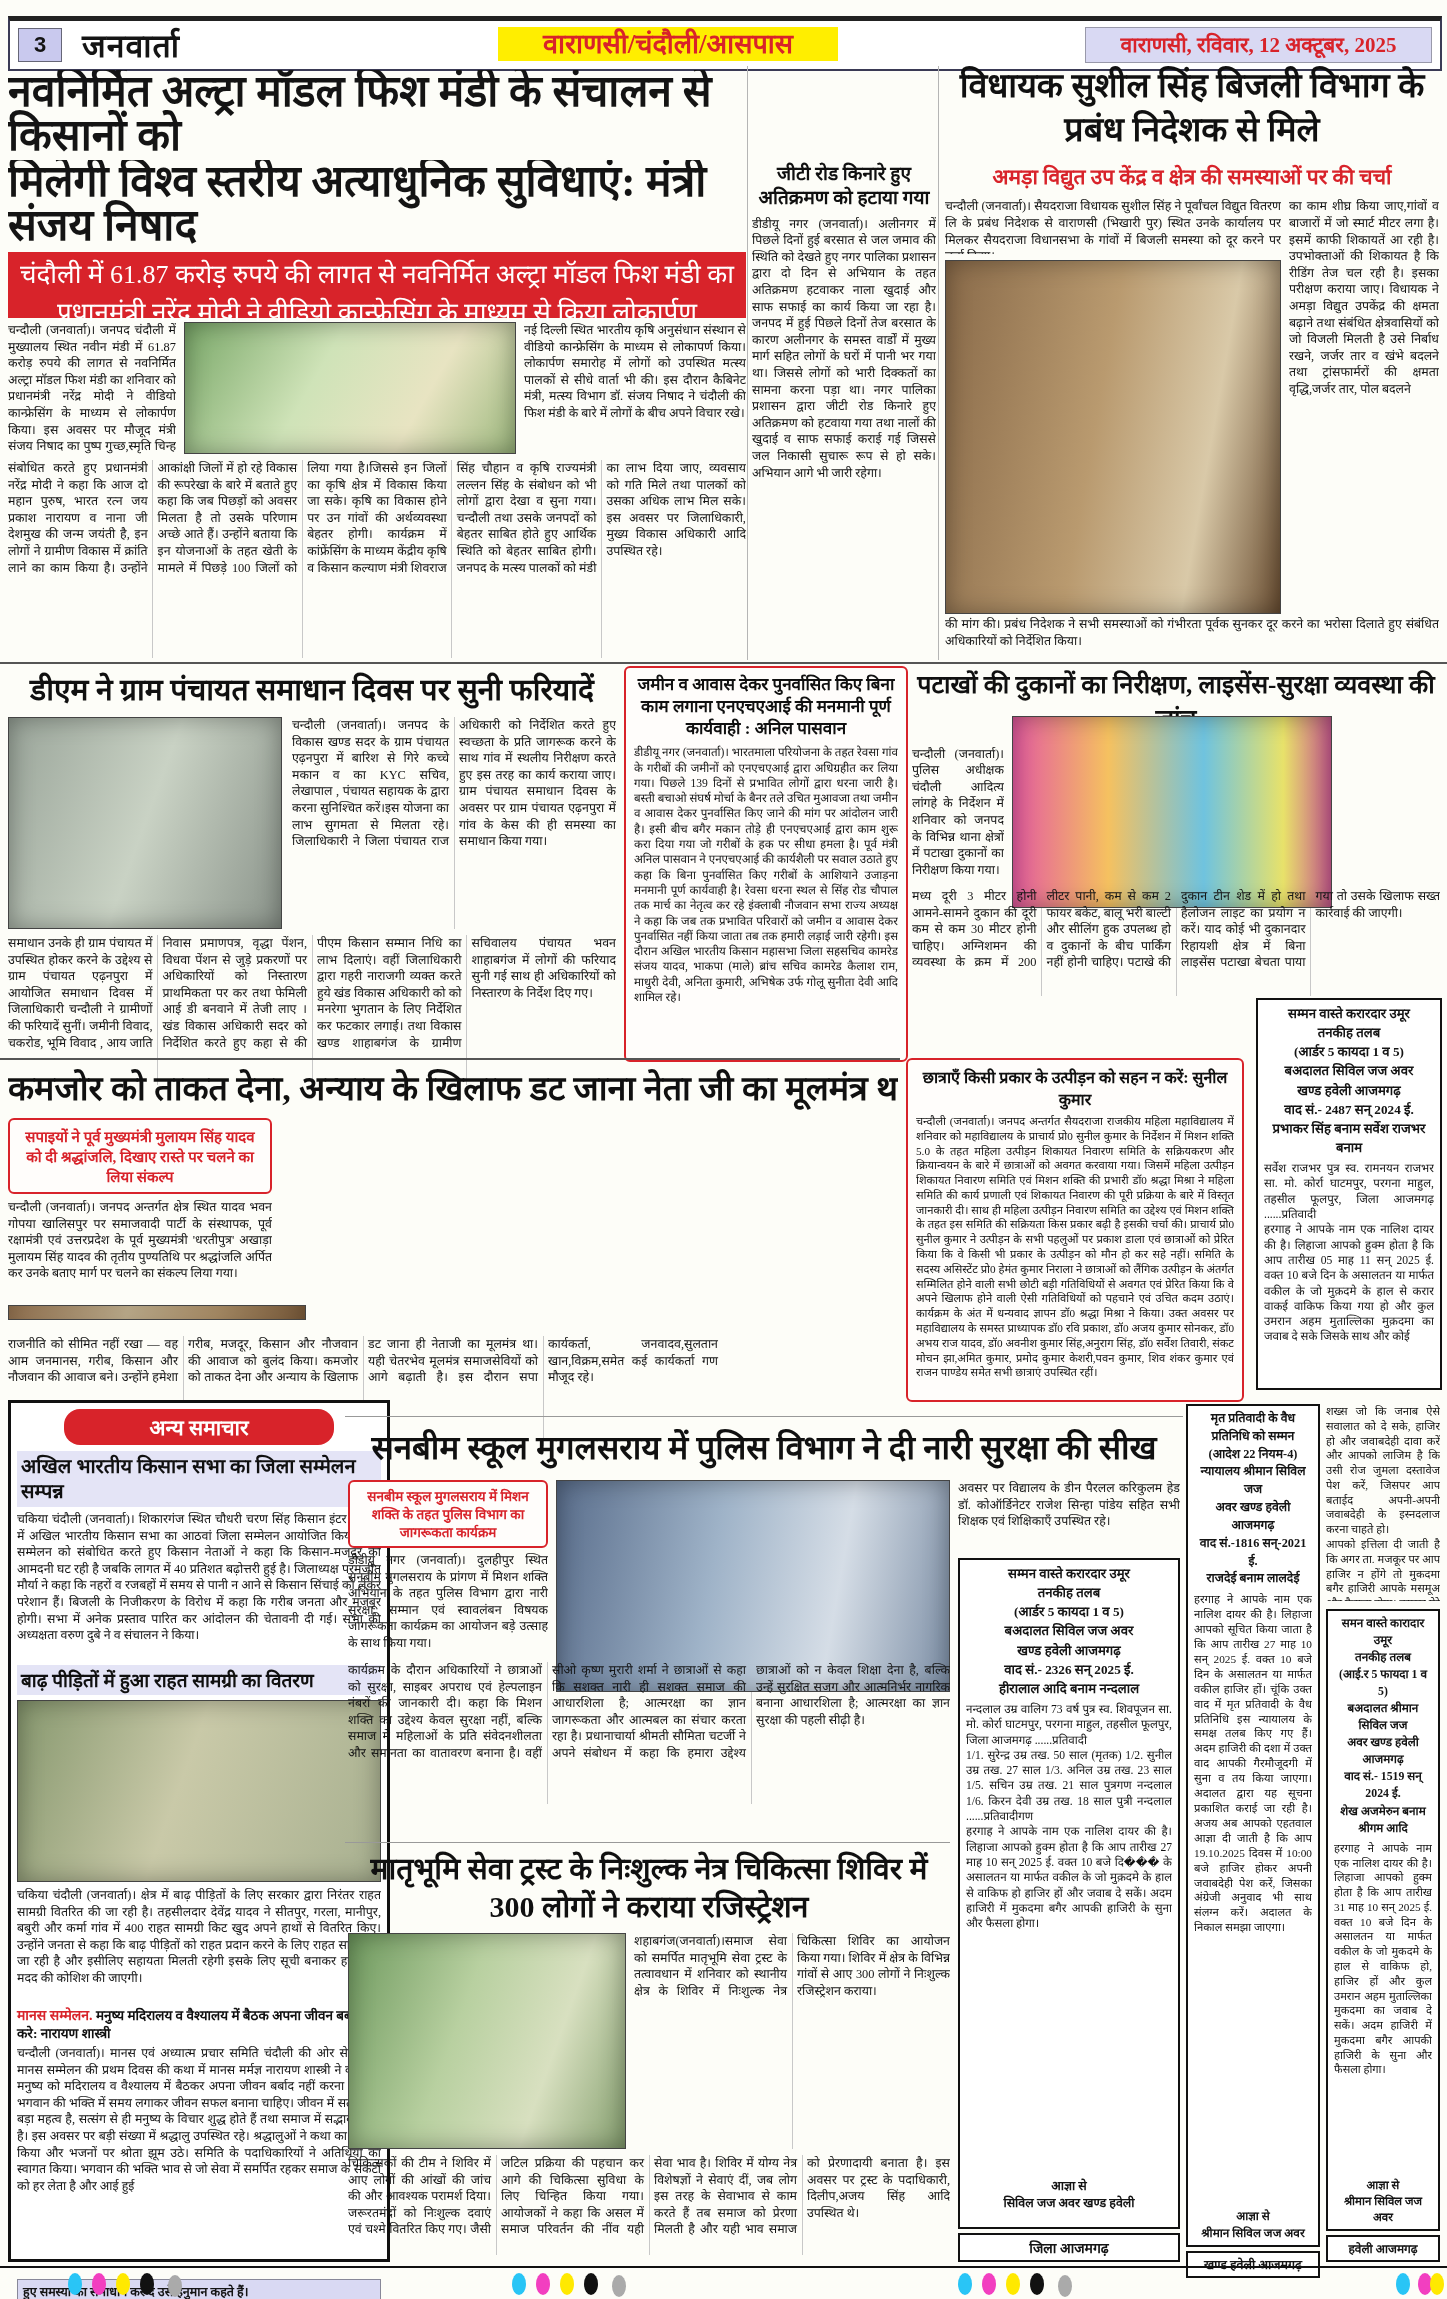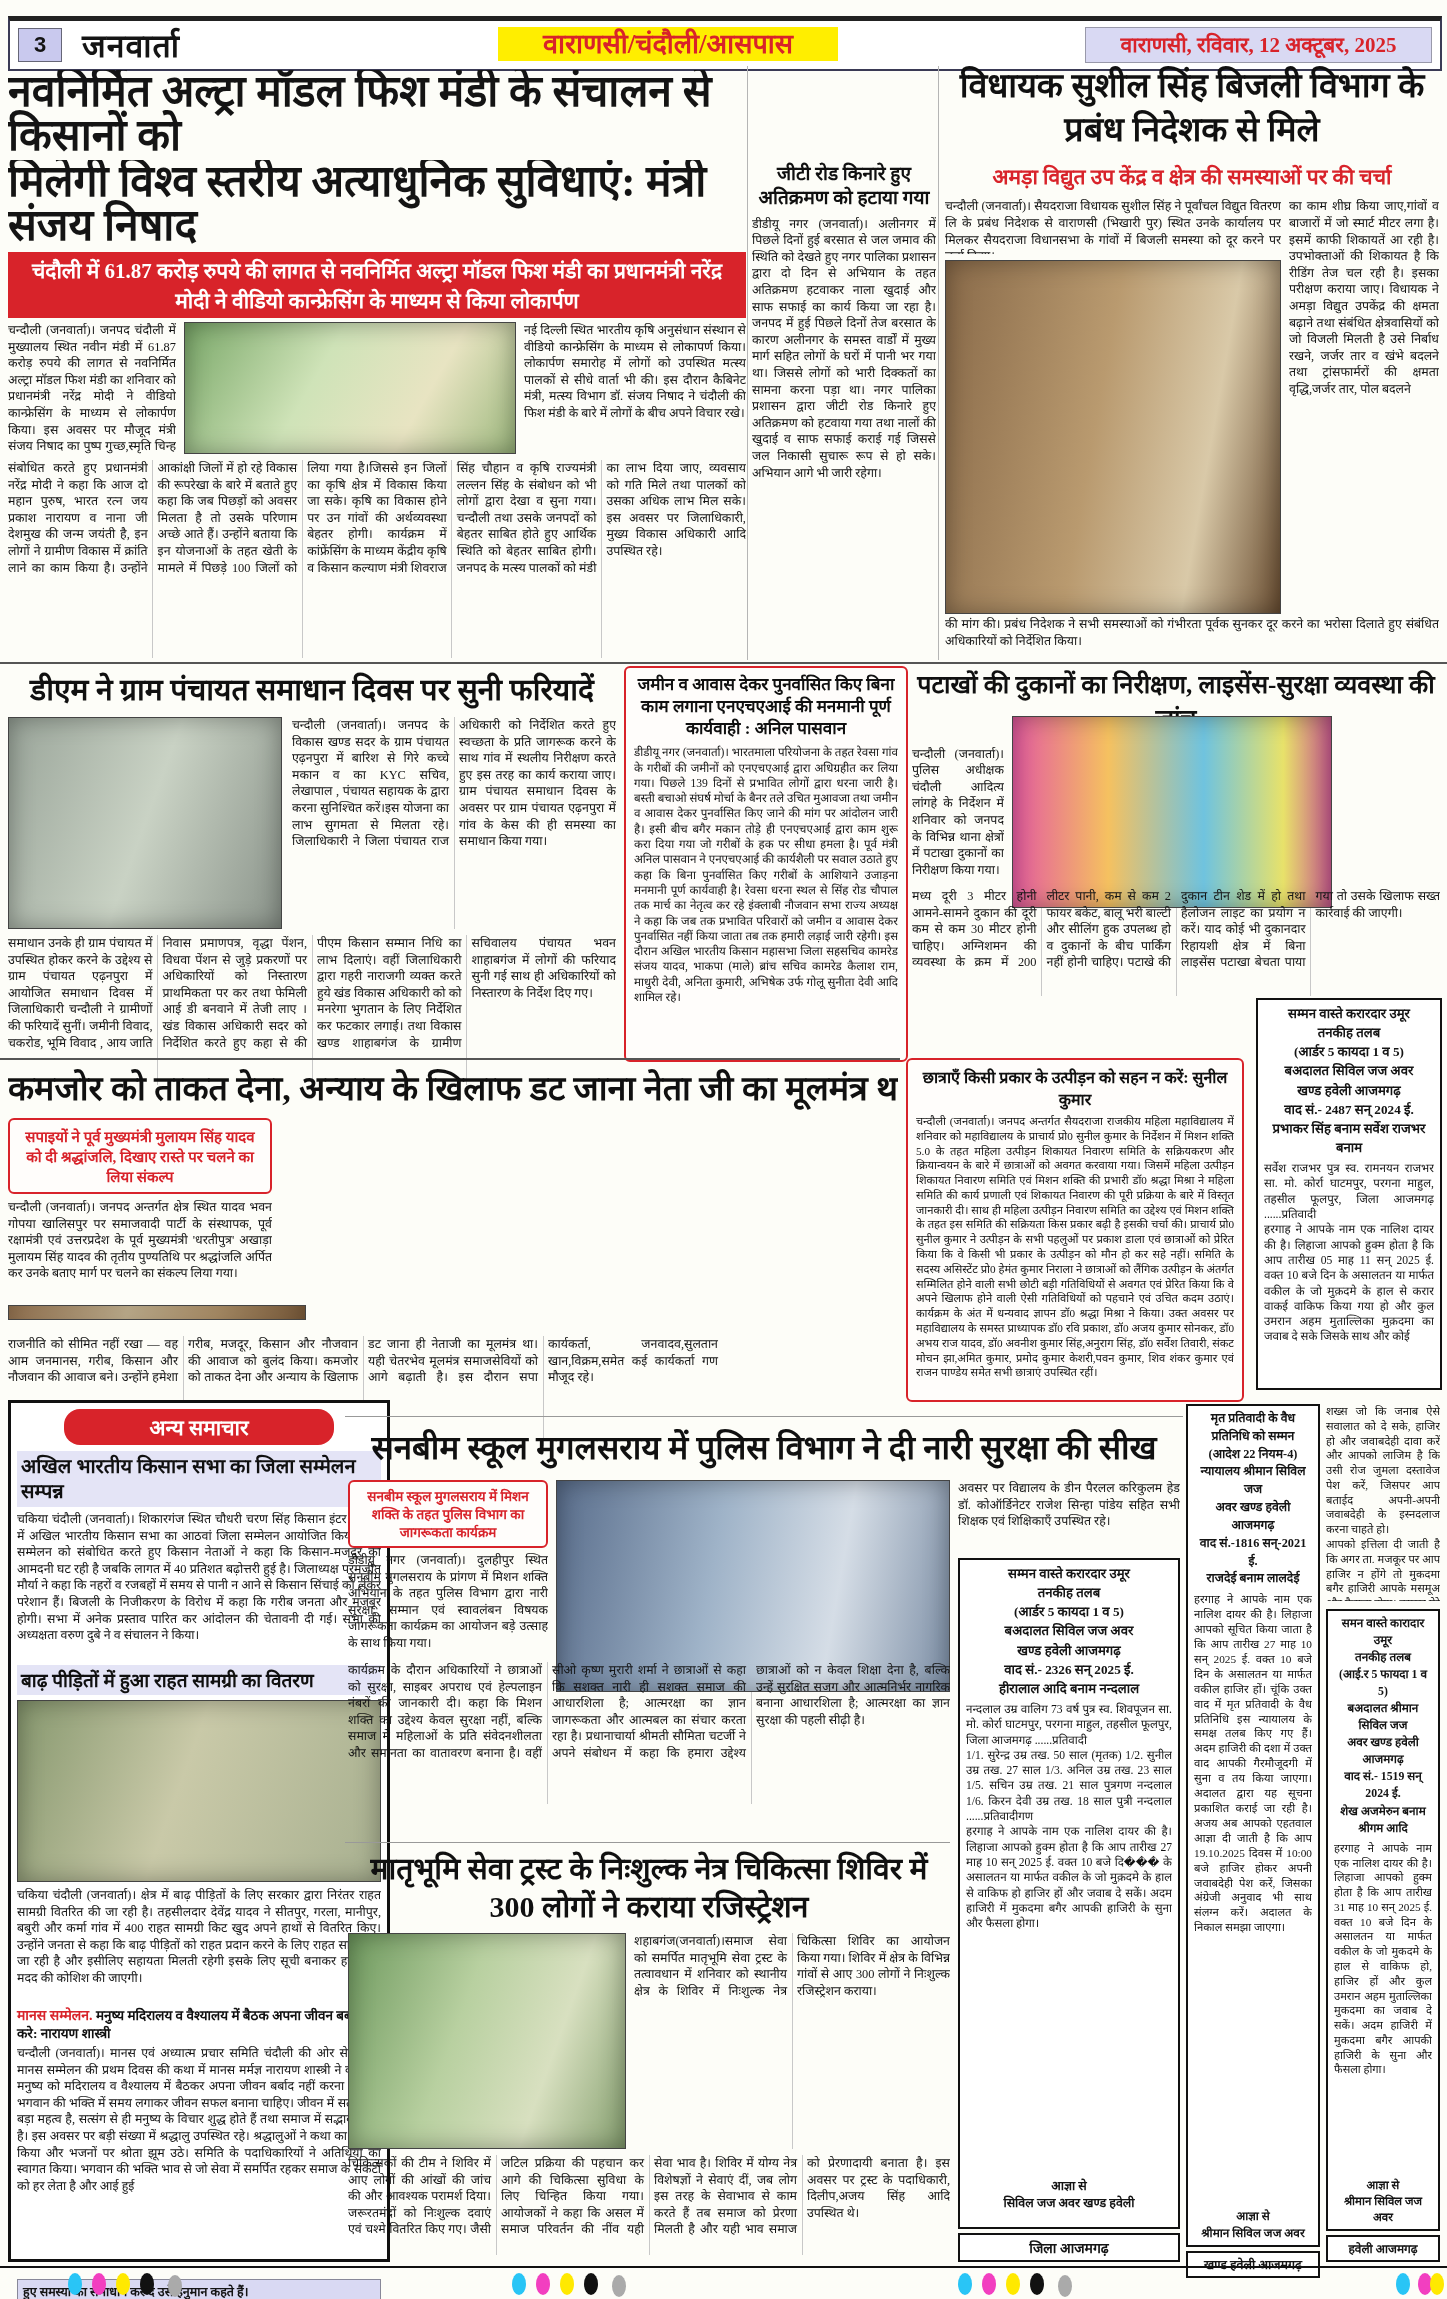--- a/index.html
+++ b/index.html
@@ -19,21 +19,21 @@
   .masthead{left:8px;top:16px;width:1430px;height:48px;border:2px solid #3a3a55;border-top:5px solid #222;background:#fff;}
   .pagenum{left:8px;top:7px;width:42px;height:32px;background:#c9c9ee;border:1px solid #667;
            font:bold 22px "Liberation Sans",sans-serif;text-align:center;line-height:32px;}
   .papername{left:72px;top:2px;font-size:32px;font-weight:bold;letter-spacing:1px;}
   .section-box{left:488px;top:6px;width:340px;height:34px;background:#ffee00;
                font-size:27px;font-weight:bold;text-align:center;line-height:34px;color:#d8232a;}
   .date-box{left:1075px;top:6px;width:345px;height:34px;background:#d9d9f3;border:1px solid #99a;
             font-size:21px;font-weight:bold;text-align:center;line-height:34px;color:#d8232a;}
   
   .lead-l{font-weight:bold;line-height:1.0;transform-origin:left top;}
-  .redband{background:#d8232a;color:#fff;font-weight:bold;font-size:21px;line-height:1.45;text-align:center;padding:4px 8px;}
+  .redband{background:#d8232a;color:#fff;font-weight:normal;font-size:26px;line-height:1.45;text-align:center;padding:4px 8px;}
   .subhead-red{color:#d8232a;font-weight:bold;font-size:21px;text-align:center;}
   .boxed{border:2.5px solid #d8232a;border-radius:6px;background:#fffdfb;padding:6px 8px;}
   .legal{border:2px solid #111;background:#fff;padding:4px 6px;}
   .legal-h{font-weight:bold;font-size:13.2px;text-align:center;line-height:1.45;}
   .sig{font-weight:bold;font-size:12.5px;text-align:center;line-height:1.4;margin-top:6px;}
   .sigbox{border:2px solid #111;font-weight:bold;font-size:14px;text-align:center;padding:3px 2px;margin-top:4px;background:#fff;}
   .vr{width:1px;background:#b5b5b5;}
   .hr{height:1.5px;background:#555;}
   .pill{background:#d8232a;color:#fff;border-radius:16px;font-weight:bold;font-size:21px;text-align:center;padding:4px 0;}
   .dot{position:absolute;width:14px;height:22px;border-radius:50%;}

